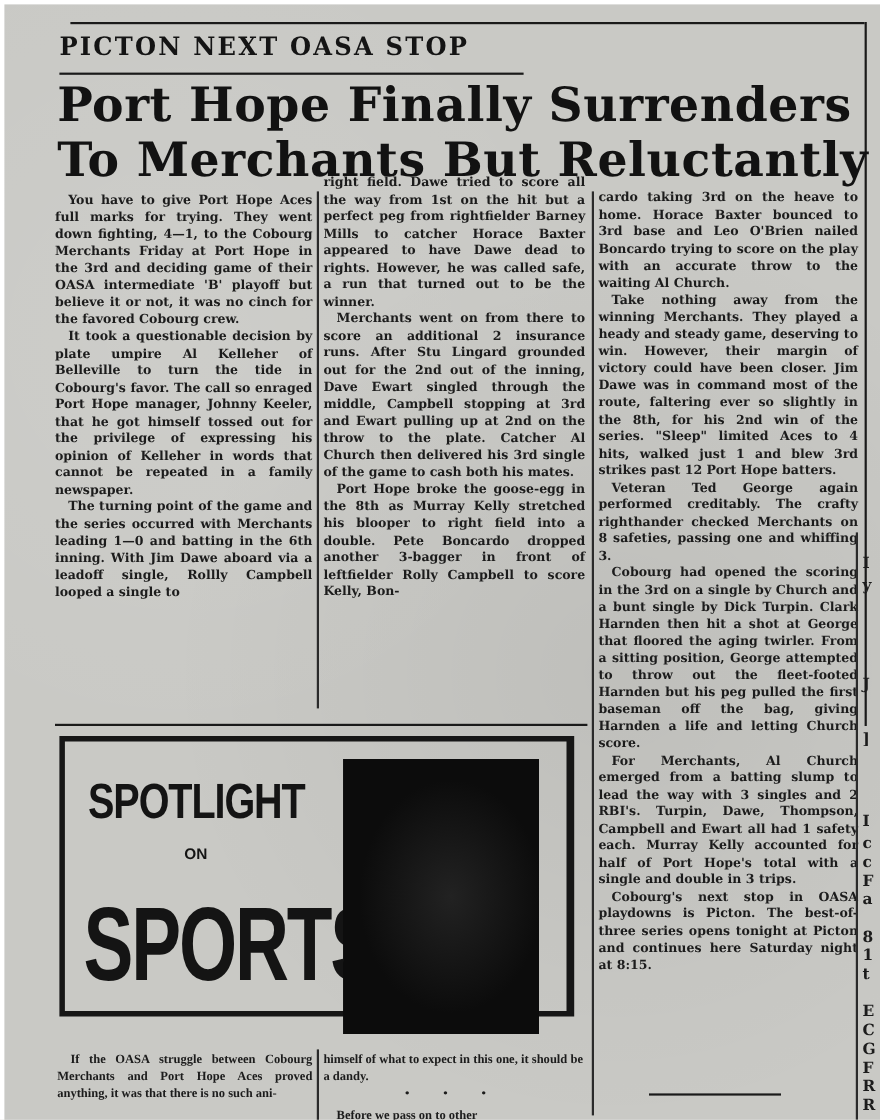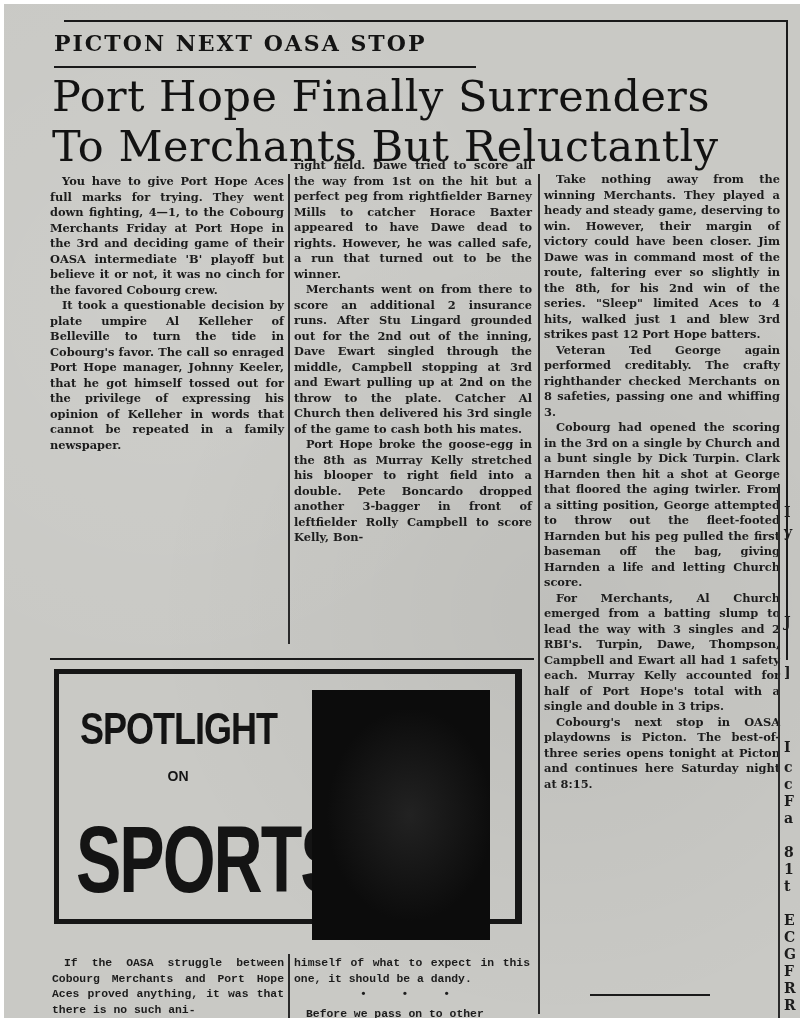--- a/index.html
+++ b/index.html
@@ -18,21 +18,21 @@
   }
   .rule { position: absolute; background: #1a1a1a; }
   .kicker {
     position: absolute; left: 50px; top: 26px;
     font-family: "DejaVu Serif", serif; font-weight: 900;
     font-size: 22px; letter-spacing: 2px; color: #141414;
     transform: scaleY(1.05);
   }
   .headline {
     position: absolute; left: 48px; width: 730px;
-    font-family: "DejaVu Serif", serif; font-weight: 400;
+    font-family: "DejaVu Serif", serif; font-weight: 700;
     font-size: 43px; line-height: 48px; color: #121212;
     letter-spacing: 0.5px; white-space: nowrap;
   }
   .col {
     position: absolute; font-family: "DejaVu Serif", serif; font-weight: bold;
     font-size: 11.4px; line-height: 15.5px; color: #1c1c1c;
     text-align: justify;
   }
   .col p { margin: 0; text-indent: 12px; }
   .vline { position: absolute; width: 2px; background: #2a2a2a; }
@@ -49,21 +49,21 @@
     position: absolute; left: 308px; top: 686px; width: 178px; height: 250px;
     background: #0c0c0c;
     background-image: radial-gradient(ellipse at 55% 50%, #222 0, #0c0c0c 60%);
   }
   .byline {
     position: absolute; left: 72px; top: 918px;
     font-family: "DejaVu Serif", serif; font-weight: 900;
     font-size: 19px; color: #141414; letter-spacing: 0.5px;
   }
   .small-col {
-    position: absolute; font-family: Liberation Mono, monospace; font-weight: bold;
+    position: absolute; font-family: Liberation Serif, serif; font-weight: bold;
     font-size: 11.4px; line-height: 15.5px; color: #1c1c1c; text-align: justify;
   }
   .small-col p { margin: 0; text-indent: 12px; }
   .dots { text-align: center; letter-spacing: 14px; text-indent: 0 !important; }
   .edge {
     position: absolute; left: 780px; font-family: "DejaVu Serif", serif;
     font-weight: bold; font-size: 14px; color: #1c1c1c;
   }
 </style>
 </head>
@@ -76,31 +76,33 @@
 
   <div class="kicker">PICTON NEXT OASA STOP</div>
   <div class="rule" style="left:50px; top:62px; width:422px; height:2px;"></div>
 
   <div class="headline" style="top:68px;">Port Hope Finally Surrenders</div>
   <div class="headline" style="top:118px;">To Merchants But Reluctantly</div>
 
   <div class="col" style="left:46px; top:170px; width:234px;">
     <p>You have to give Port Hope Aces full marks for trying. They went down fighting, 4—1, to the Cobourg Merchants Friday at Port Hope in the 3rd and deciding game of their OASA intermediate 'B' playoff but believe it or not, it was no cinch for the favored Cobourg crew.</p>
     <p>It took a questionable decision by plate umpire Al Kelleher of Belleville to turn the tide in Cobourg's favor. The call so enraged Port Hope manager, Johnny Keeler, that he got himself tossed out for the privilege of expressing his opinion of Kelleher in words that cannot be repeated in a family newspaper.</p>
+    <p>The turning point of the game and the series occurred with Merchants leading 1—0 and batting in the 6th inning. With Jim Dawe aboard via a leadoff single, Rollly Campbell looped a single to</p>
   </div>
   <div class="vline" style="left:284px; top:170px; height:470px;"></div>
 
   <div class="col" style="left:290px; top:154px; width:238px;">
     <p style="text-indent:0;">right field. Dawe tried to score all the way from 1st on the hit but a perfect peg from rightfielder Barney Mills to catcher Horace Baxter appeared to have Dawe dead to rights. However, he was called safe, a run that turned out to be the winner.</p>
     <p>Merchants went on from there to score an additional 2 insurance runs. After Stu Lingard grounded out for the 2nd out of the inning, Dave Ewart singled through the middle, Campbell stopping at 3rd and Ewart pulling up at 2nd on the throw to the plate. Catcher Al Church then delivered his 3rd single of the game to cash both his mates.</p>
     <p>Port Hope broke the goose-egg in the 8th as Murray Kelly stretched his blooper to right field into a double. Pete Boncardo dropped another 3-bagger in front of leftfielder Rolly Campbell to score Kelly, Bon-</p>
   </div>
   <div class="vline" style="left:534px; top:170px; height:840px;"></div>
 
   <div class="col" style="left:540px; top:168px; width:236px;">
+    <p style="text-indent:0;">cardo taking 3rd on the heave to home. Horace Baxter bounced to 3rd base and Leo O'Brien nailed Boncardo trying to score on the play with an accurate throw to the waiting Al Church.</p>
     <p>Take nothing away from the winning Merchants. They played a heady and steady game, deserving to win. However, their margin of victory could have been closer. Jim Dawe was in command most of the route, faltering ever so slightly in the 8th, for his 2nd win of the series. "Sleep" limited Aces to 4 hits, walked just 1 and blew 3rd strikes past 12 Port Hope batters.</p>
     <p>Veteran Ted George again performed creditably. The crafty righthander checked Merchants on 8 safeties, passing one and whiffing 3.</p>
     <p>Cobourg had opened the scoring in the 3rd on a single by Church and a bunt single by Dick Turpin. Clark Harnden then hit a shot at George that floored the aging twirler. From a sitting position, George attempted to throw out the fleet-footed Harnden but his peg pulled the first baseman off the bag, giving Harnden a life and letting Church score.</p>
     <p>For Merchants, Al Church emerged from a batting slump to lead the way with 3 singles and 2 RBI's. Turpin, Dawe, Thompson, Campbell and Ewart all had 1 safety each. Murray Kelly accounted for half of Port Hope's total with a single and double in 3 trips.</p>
     <p>Cobourg's next stop in OASA playdowns is Picton. The best-of-three series opens tonight at Picton and continues here Saturday night at 8:15.</p>
   </div>
   <div class="rule" style="left:586px; top:990px; width:120px; height:2px;"></div>
 
   <div class="rule" style="left:46px; top:654px; width:484px; height:2px;"></div>
 

